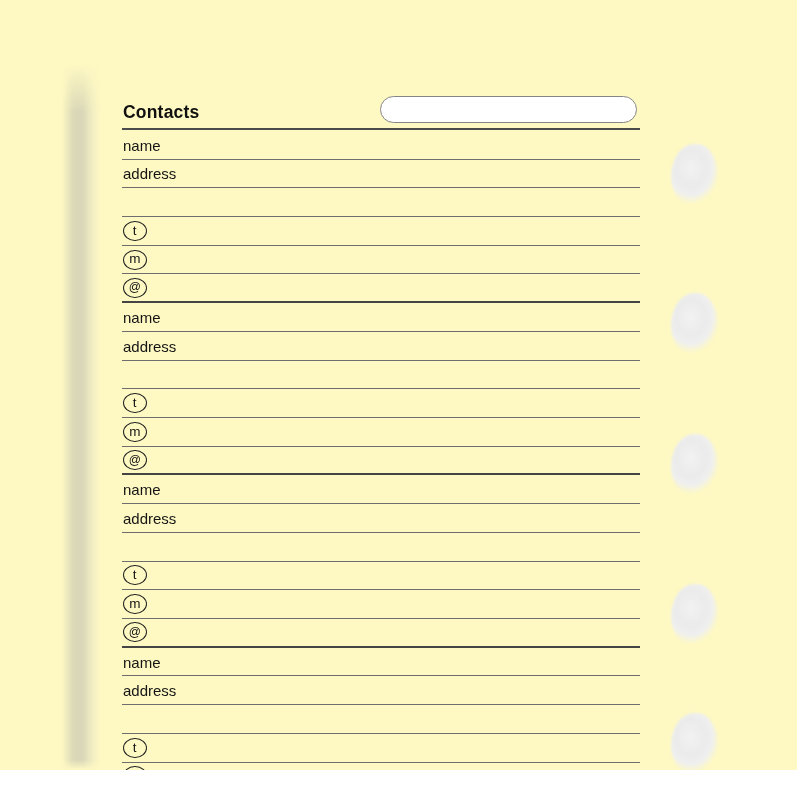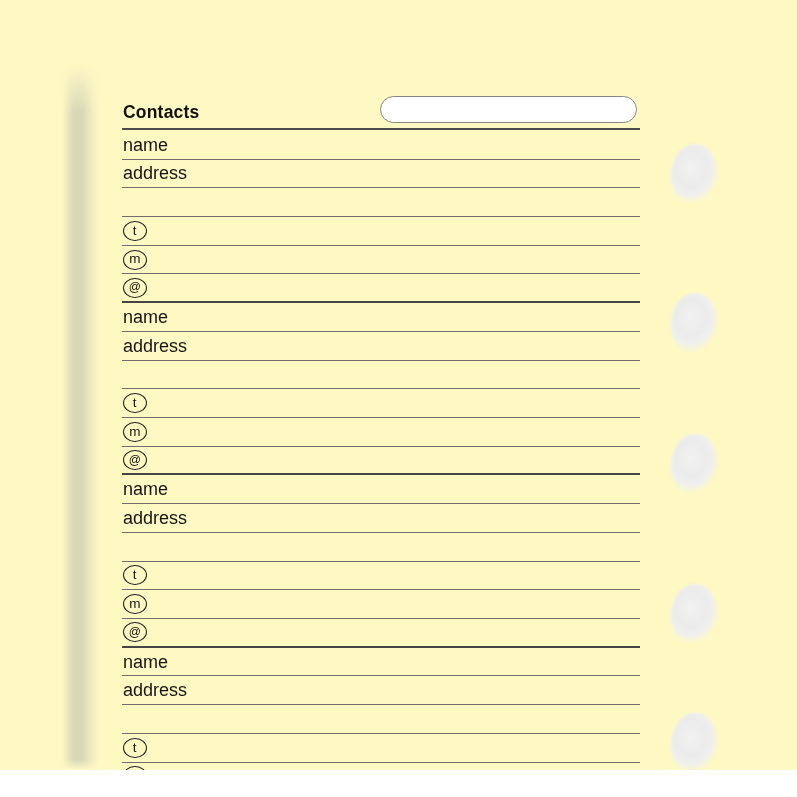--- a/index.html
+++ b/index.html
@@ -96,21 +96,21 @@
     box-sizing: border-box;
     border-bottom: 1.45px solid #6e6e6e;
     display: flex;
     align-items: center;
   }
   .row.thick {
     border-bottom: 2.4px solid #454545;
   }
 
   .lbl {
-    font-size: 18px;
+    font-size: 15px;
     color: #151515;
     padding-left: 1px;
     padding-top: 1px;
   }
 
   .circ {
     width: 21.5px;
     height: 17px;
     margin-left: 1px;
     border: 1.7px solid #232323;

